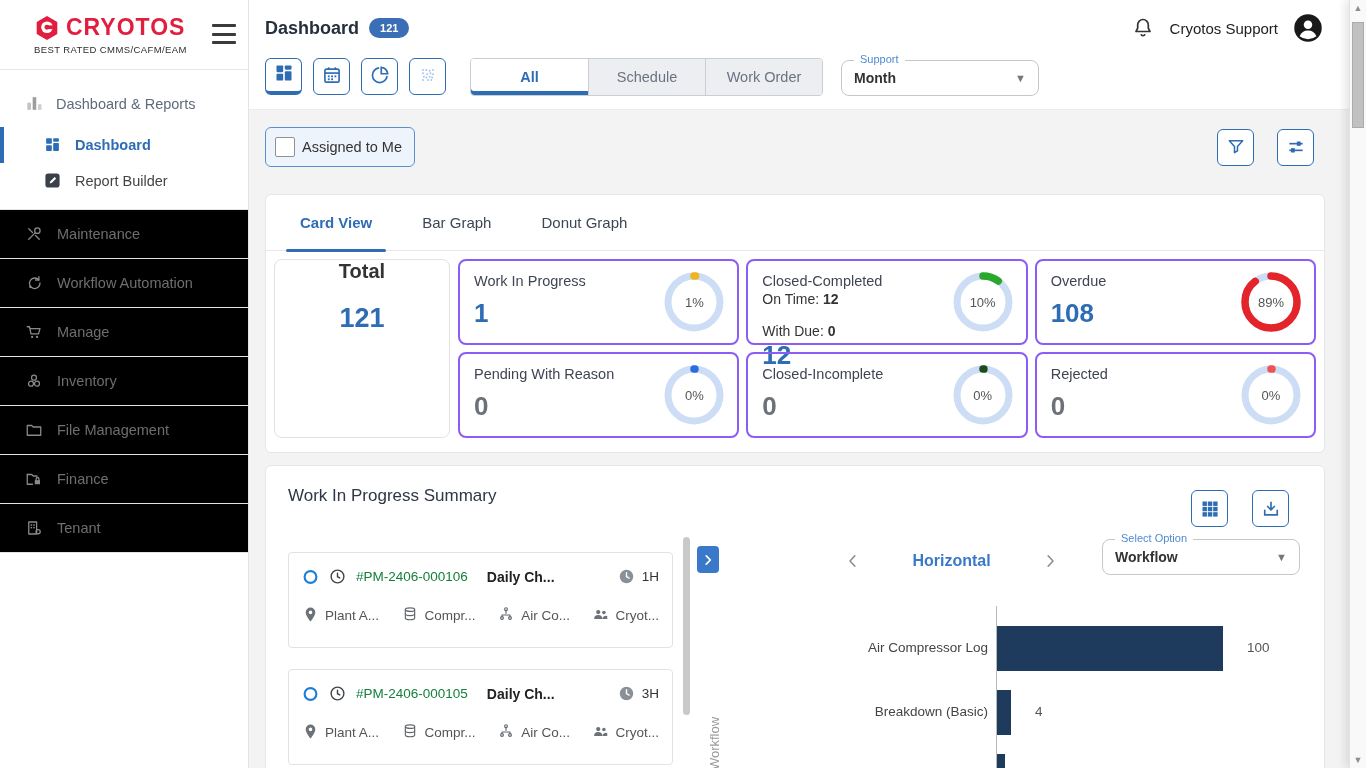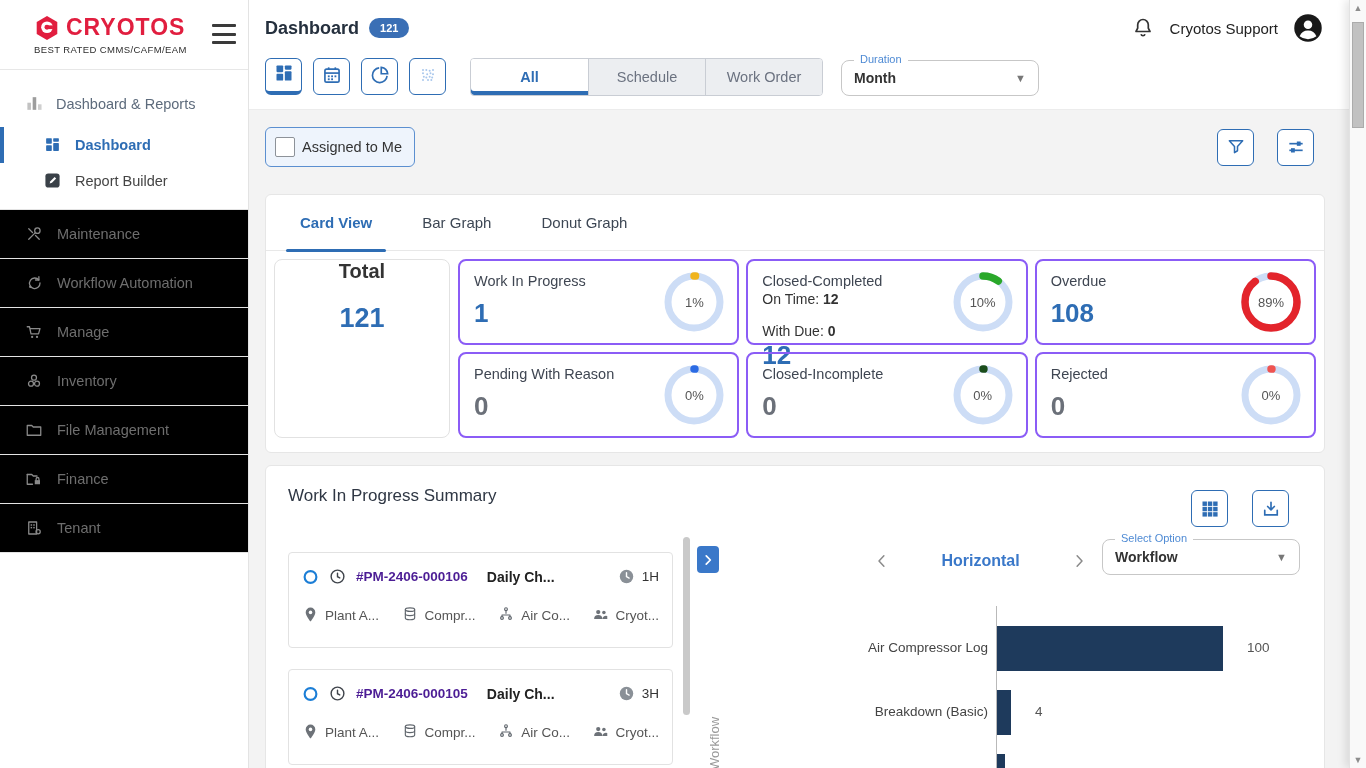--- a/index.html
+++ b/index.html
@@ -69,30 +69,30 @@
   .stat-value.blue { color:#2e6db4; } .stat-value.gray { color:#6b7079; }
   .donut-wrap { position:absolute; right:11px; top:50%; transform:translateY(-50%); width:64px; height:64px; }
   .donut-pct { position:absolute; inset:0; display:flex; align-items:center; justify-content:center; font-size:13px; color:#555; }
 
   .panel2 { margin-top:12px; height:380px; position:relative; padding:20px 22px; }
   .wip-title { font-size:17px; color:#2f3744; }
   .panel2-icons { position:absolute; top:24px; right:24px; display:flex; gap:13px; }
   .wip-list { position:absolute; left:22px; top:86px; width:385px; }
   .wip-item { height:96px; border:1px solid #e2e2e2; border-radius:4px; margin-bottom:21px; padding:15px 13px; background:#fff; }
   .wip-row1 { display:flex; align-items:center; gap:10px; }
-  .wip-id { color:#4c1d95; font-weight:bold; font-size:13.5px; cursor:pointer; }
+  .wip-id { color:#15803d; font-weight:normal; font-size:13.5px; cursor:pointer; }
   .wip-name { color:#222; font-weight:bold; font-size:14px; margin-left:9px; }
   .wip-dur { margin-left:auto; display:flex; align-items:center; gap:7px; color:#333; font-size:13.5px; }
   .wip-row2 { display:flex; justify-content:space-between; margin-top:21px; color:#555; font-size:13.5px; }
   .wip-cell { display:flex; align-items:flex-end; gap:6px; }
   .wip-row2 .ico, .wip-row1 .ico { width:17px; height:17px; display:flex; color:#5f656c; }
   .list-scrollbar { position:absolute; left:417px; top:71px; width:7px; height:292px; }
   .list-thumb { width:7px; height:178px; background:#c9c9c9; border-radius:4px; }
   .expand-btn { position:absolute; left:431px; top:80px; width:22px; height:27px; background:#3a78c9; border-radius:4px; color:#fff; display:flex; align-items:center; justify-content:center; cursor:pointer; }
-  .chart-nav { position:absolute; left:607px; top:86px; width:215px; display:flex; align-items:center; justify-content:space-between; }
+  .chart-nav { position:absolute; left:578px; top:86px; width:215px; display:flex; align-items:center; justify-content:space-between; }
   .chev { width:18px; height:18px; color:#8a8a8a; cursor:pointer; display:flex; }
   .chart-nav-label { color:#3a78c9; font-size:16px; font-weight:bold; cursor:pointer; }
   .panel2 .select-field { position:absolute; right:24px; top:73px; margin:0; }
   .axis-line { position:absolute; left:730px; top:140px; width:1px; height:238px; background:#b9b9b9; }
   .bar-label { position:absolute; left:488px; width:234px; text-align:right; font-size:13.5px; color:#444; }
   .bar { position:absolute; left:731px; height:45px; background:#1e3a5c; }
   .bar-value { position:absolute; font-size:13.5px; color:#555; }
   .y-axis-title { position:absolute; left:408px; top:270px; width:80px; text-align:center; transform:rotate(-90deg); color:#9a9a9a; font-size:13px; }
 
   
@@ -311,21 +311,21 @@
                 </g>
               </svg></span>
           </span>
         </span>
       <div id="seg-tabs" class="segmented">
           <div class="seg active">All</div>
           <div class="seg">Schedule</div>
           <div class="seg">Work Order</div>
         </div>
       <div class="select-field">
-        <span class="select-legend">Duration</span>
+        <span class="select-legend">Support</span>
         <span class="select-value">Month</span>
         <span class="caret">▼</span>
       </div>
     </div>
   </div>
 
   <div class="filter-band">
     <div class="assigned-btn">
       <span class="checkbox"></span>
       <span>Assigned to Me</span>

